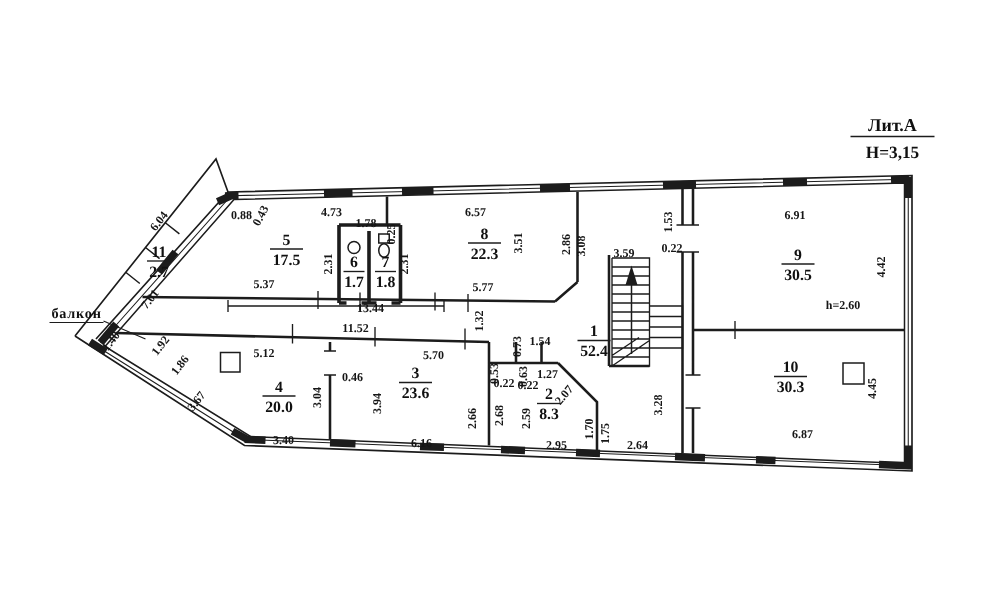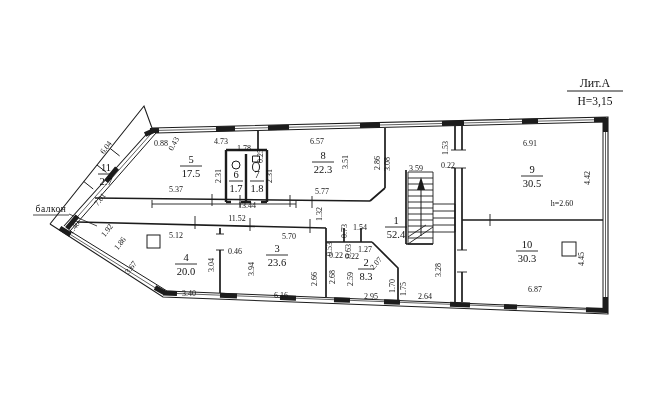--- a/index.html
+++ b/index.html
@@ -1,17 +1,17 @@
 <!DOCTYPE html>
 <html><head>
 <meta charset="utf-8">
 <style>
   html,body{margin:0;padding:0;background:#ffffff;}
   .stage{position:relative;width:660px;height:407px;background:#ffffff;overflow:hidden;
-         font-family:"Liberation Serif",serif;}
+         font-family:"Liberation Serif",serif;font-weight:bold;}
   svg{display:block;}
   .ln{stroke:#1c1c1c;fill:none;}
   .dim{font-family:"Liberation Serif",serif;font-size:8px;fill:#161616;text-anchor:middle;}
   .room-num,.room-area{font-family:"Liberation Serif",serif;font-size:10.5px;fill:#101010;text-anchor:middle;}
   .hdr-lit{font-family:"Liberation Serif",serif;font-size:12px;fill:#111;text-anchor:middle;}
   .hdr-h{font-family:"Liberation Serif",serif;font-size:11.5px;fill:#111;text-anchor:middle;}
   .balk{font-family:"Liberation Serif",serif;font-size:9.5px;fill:#111;text-anchor:middle;letter-spacing:.5px;}
 </style>
 </head>
 <body>

